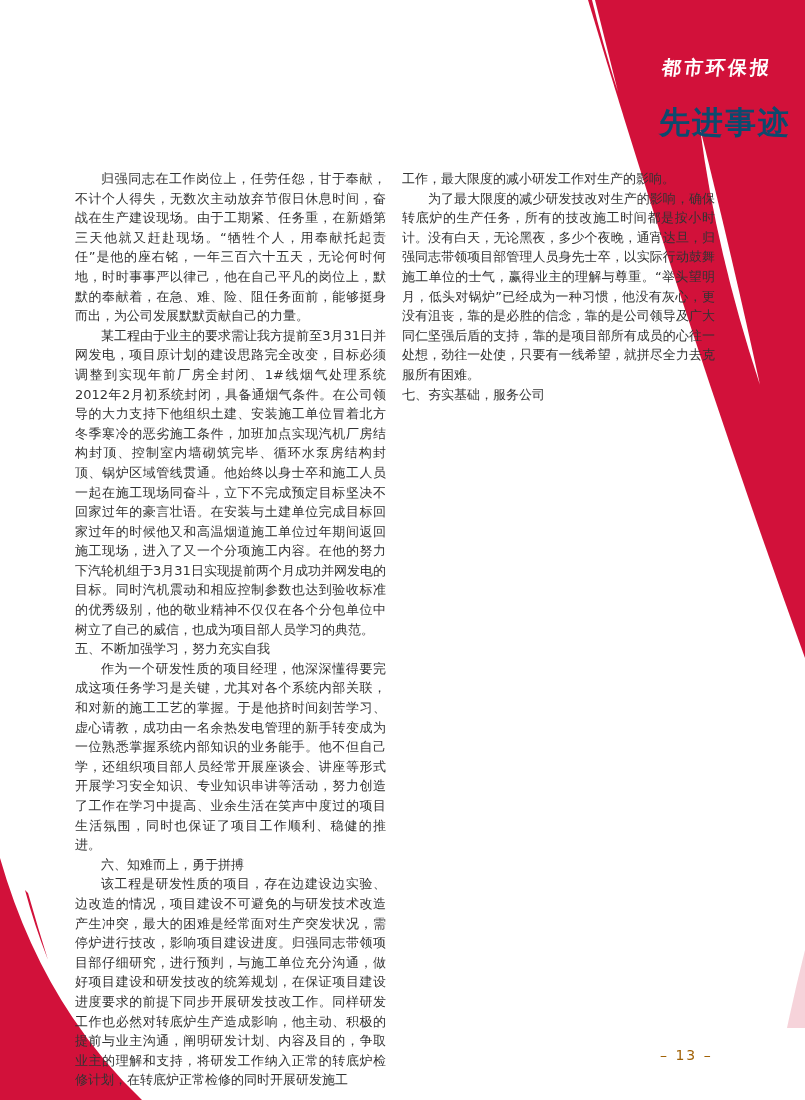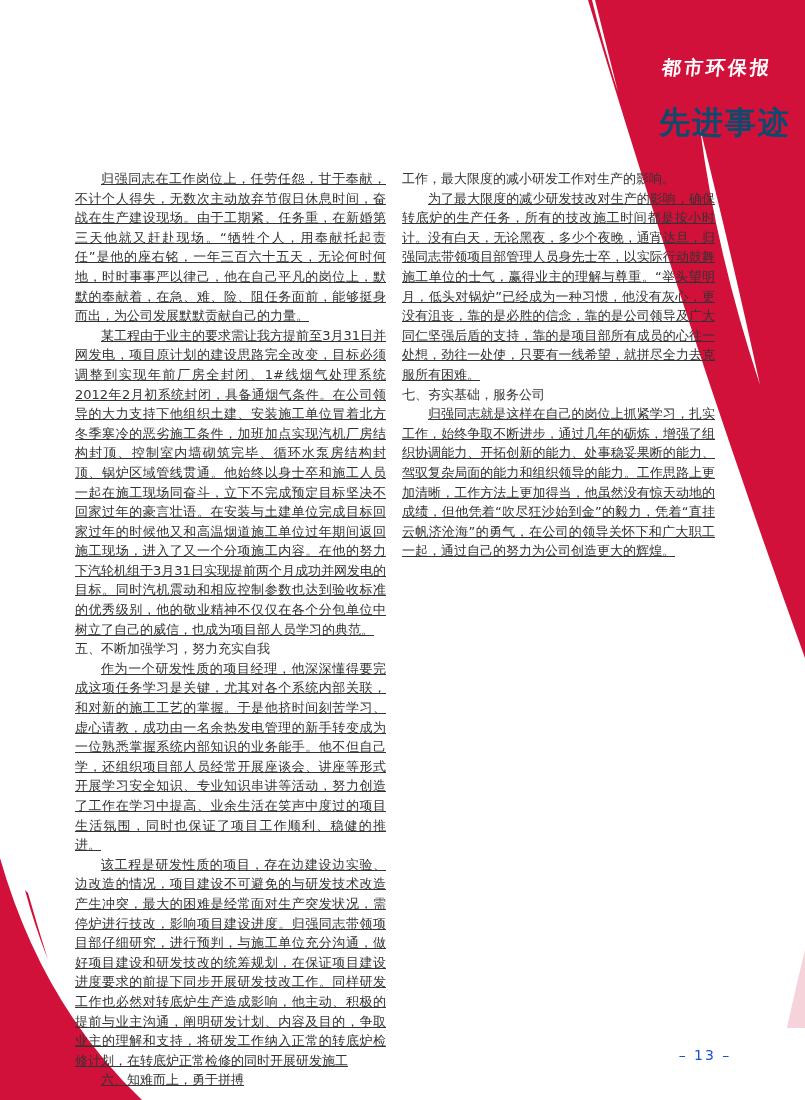--- a/index.html
+++ b/index.html
@@ -23,25 +23,25 @@
   }
 
   .col {
     position:absolute; top:169px; z-index:1;
     font-size:13px; line-height:19.6px; color:#333333;
     text-align:justify;
   }
   .col-left  { left:75px;  width:311px; }
   .col-right { left:402px; width:313px; }
   .col p { margin:0; padding:0; }
-  .col p.indent { text-indent:2em;text-decoration:underline; }
+  .col p.indent { text-indent:2em; }
 
   .page-number {
     position:absolute; top:1047px; left:660px; width:90px; z-index:1;
-    text-align:center; font-size:14px; letter-spacing:2px; color:#1d4ed8;
+    text-align:left; font-size:14px; letter-spacing:2px; color:#a16207;
   }
 </style>
 </head>
 <body>
 
 <div class="page">
 
   <svg class="decor" viewBox="0 0 805 1100">
 
     <path d="M588,0 Q690,340 805,658 L805,0 Z" fill="#d2113a"></path>
@@ -58,26 +58,25 @@
   </svg>
 
   <div class="masthead">都市环保报</div>
   <div class="section-title">先进事迹</div>
 
   <div class="col col-left">
     <p class="indent">归强同志在工作岗位上，任劳任怨，甘于奉献，不计个人得失，无数次主动放弃节假日休息时间，奋战在生产建设现场。由于工期紧、任务重，在新婚第三天他就又赶赴现场。“牺牲个人，用奉献托起责任”是他的座右铭，一年三百六十五天，无论何时何地，时时事事严以律己，他在自己平凡的岗位上，默默的奉献着，在急、难、险、阻任务面前，能够挺身而出，为公司发展默默贡献自己的力量。</p>
     <p class="indent">某工程由于业主的要求需让我方提前至3月31日并网发电，项目原计划的建设思路完全改变，目标必须调整到实现年前厂房全封闭、1#线烟气处理系统2012年2月初系统封闭，具备通烟气条件。在公司领导的大力支持下他组织土建、安装施工单位冒着北方冬季寒冷的恶劣施工条件，加班加点实现汽机厂房结构封顶、控制室内墙砌筑完毕、循环水泵房结构封顶、锅炉区域管线贯通。他始终以身士卒和施工人员一起在施工现场同奋斗，立下不完成预定目标坚决不回家过年的豪言壮语。在安装与土建单位完成目标回家过年的时候他又和高温烟道施工单位过年期间返回施工现场，进入了又一个分项施工内容。在他的努力下汽轮机组于3月31日实现提前两个月成功并网发电的目标。同时汽机震动和相应控制参数也达到验收标准的优秀级别，他的敬业精神不仅仅在各个分包单位中树立了自己的威信，也成为项目部人员学习的典范。</p>
     <p>五、不断加强学习，努力充实自我</p>
     <p class="indent">作为一个研发性质的项目经理，他深深懂得要完成这项任务学习是关键，尤其对各个系统内部关联，和对新的施工工艺的掌握。于是他挤时间刻苦学习、虚心请教，成功由一名余热发电管理的新手转变成为一位熟悉掌握系统内部知识的业务能手。他不但自己学，还组织项目部人员经常开展座谈会、讲座等形式开展学习安全知识、专业知识串讲等活动，努力创造了工作在学习中提高、业余生活在笑声中度过的项目生活氛围，同时也保证了项目工作顺利、稳健的推进。</p>
+    <p class="indent">六、知难而上，勇于拼搏</p>
     <p class="indent">该工程是研发性质的项目，存在边建设边实验、边改造的情况，项目建设不可避免的与研发技术改造产生冲突，最大的困难是经常面对生产突发状况，需停炉进行技改，影响项目建设进度。归强同志带领项目部仔细研究，进行预判，与施工单位充分沟通，做好项目建设和研发技改的统筹规划，在保证项目建设进度要求的前提下同步开展研发技改工作。同样研发工作也必然对转底炉生产造成影响，他主动、积极的提前与业主沟通，阐明研发计划、内容及目的，争取业主的理解和支持，将研发工作纳入正常的转底炉检修计划，在转底炉正常检修的同时开展研发施工</p>
-    <p class="indent">六、知难而上，勇于拼搏</p>
   </div>
 
   <div class="col col-right">
     <p>工作，最大限度的减小研发工作对生产的影响。</p>
     <p class="indent">为了最大限度的减少研发技改对生产的影响，确保转底炉的生产任务，所有的技改施工时间都是按小时计。没有白天，无论黑夜，多少个夜晚，通宵达旦，归强同志带领项目部管理人员身先士卒，以实际行动鼓舞施工单位的士气，赢得业主的理解与尊重。“举头望明月，低头对锅炉”已经成为一种习惯，他没有灰心，更没有沮丧，靠的是必胜的信念，靠的是公司领导及广大同仁坚强后盾的支持，靠的是项目部所有成员的心往一处想，劲往一处使，只要有一线希望，就拼尽全力去克服所有困难。</p>
     <p>七、夯实基础，服务公司</p>
-    <p class="indent">归强同志就是这样在自己的岗位上抓紧学习，扎实工作，始终争取不断进步，通过几年的砺炼，增强了组织协调能力、开拓创新的能力、处事稳妥果断的能力、驾驭复杂局面的能力和组织领导的能力。工作思路上更加清晰，工作方法上更加得当，他虽然没有惊天动地的成绩，但他凭着“吹尽狂沙始到金”的毅力，凭着“直挂云帆济沧海”的勇气，在公司的领导关怀下和广大职工一起，通过自己的努力为公司创造更大的辉煌。</p>
   </div>
 
   <div class="page-number">– 13 –</div>
 
 </div>
 
 </body></html>

